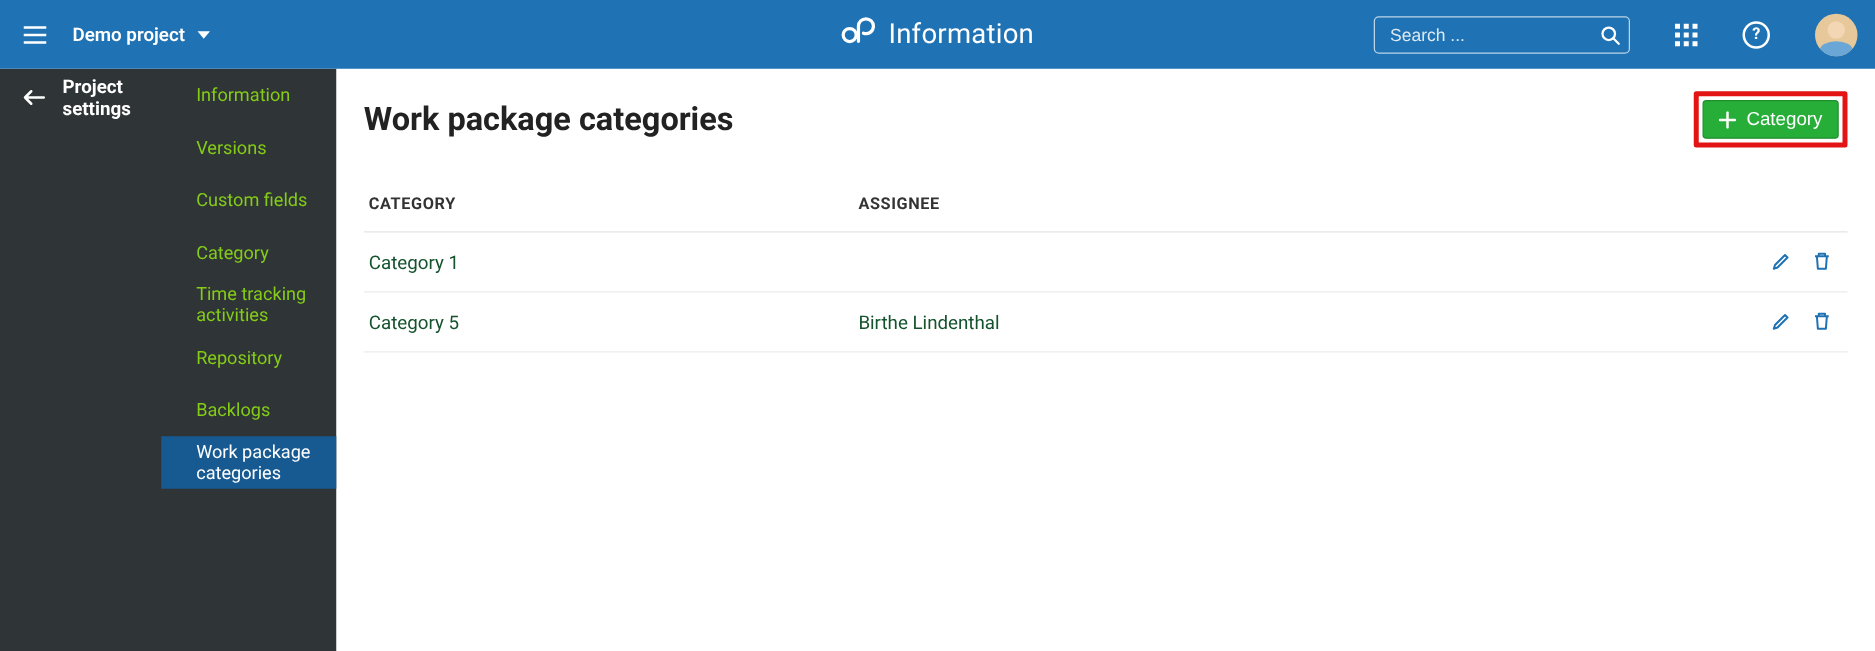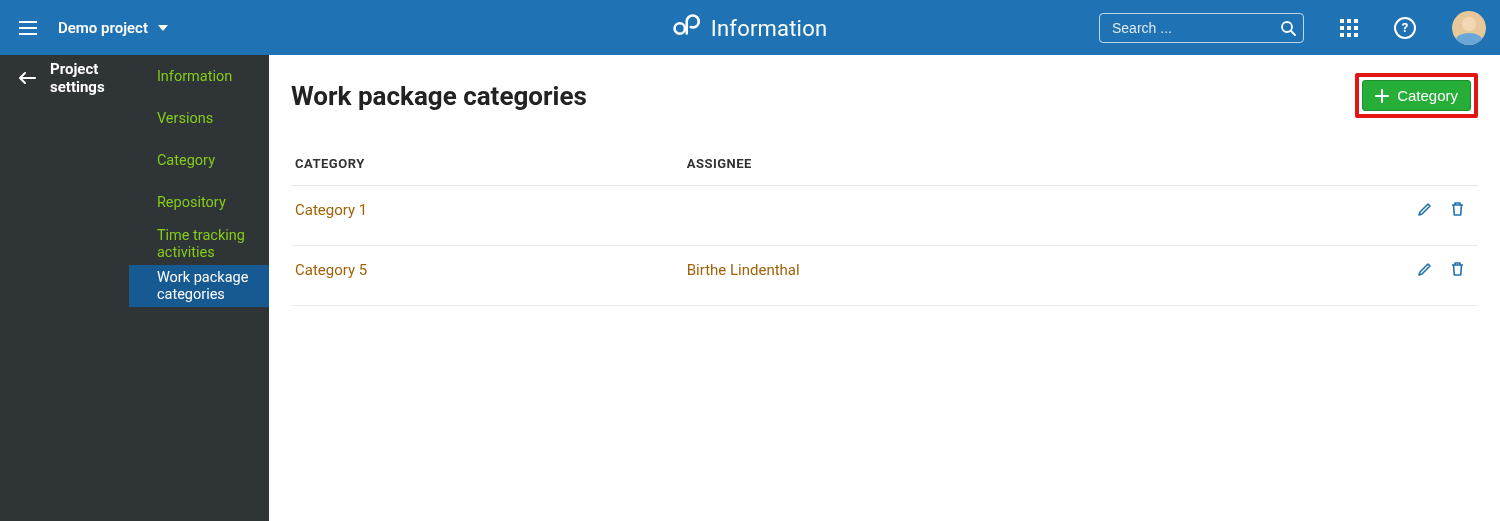--- a/index.html
+++ b/index.html
@@ -218,24 +218,24 @@
   table.cat-table th {
     text-align: left;
     font-size: 13px;
     letter-spacing: .5px;
     color: #333;
     font-weight: 700;
     padding: 0 10px 14px 4px;
     border-bottom: 1px solid #e4e4e4;
   }
   table.cat-table td {
-    padding: 12px 10px 24px 4px;
+    padding: 12px 10px 12px 4px;
     border-bottom: 1px solid #ececec;
     font-size: 15px;
-    color: #a16207;
+    color: #14532d;
     vertical-align: middle;
   }
   .col-cat { width: 33%; }
   .col-assignee { width: auto; }
   .col-actions { width: 90px; text-align: right; white-space: nowrap; }
   td.col-actions { color: #1f72b3; }
   .row-action {
     display: inline-flex;
     width: 22px; height: 22px;
     align-items: center; justify-content: center;
@@ -308,27 +308,33 @@
       <span>Project settings</span>
     </div>
     <ul class="sidebar-menu" id="sidebar-menu">
         <li>
           <span>Information</span>
         </li>
         <li>
           <span>Versions</span>
         </li>
         <li>
+          <span>Custom fields</span>
+        </li>
+        <li>
           <span>Category</span>
         </li>
         <li>
+          <span>Time tracking activities</span>
+        </li>
+        <li>
           <span>Repository</span>
         </li>
         <li>
-          <span>Time tracking activities</span>
+          <span>Backlogs</span>
         </li>
         <li class="active">
           <span>Work package categories</span>
         </li>
       </ul>
   </aside>
 
   <main class="main">
     <div class="page-head">
       <h1 class="page-title">Work package categories</h1>

